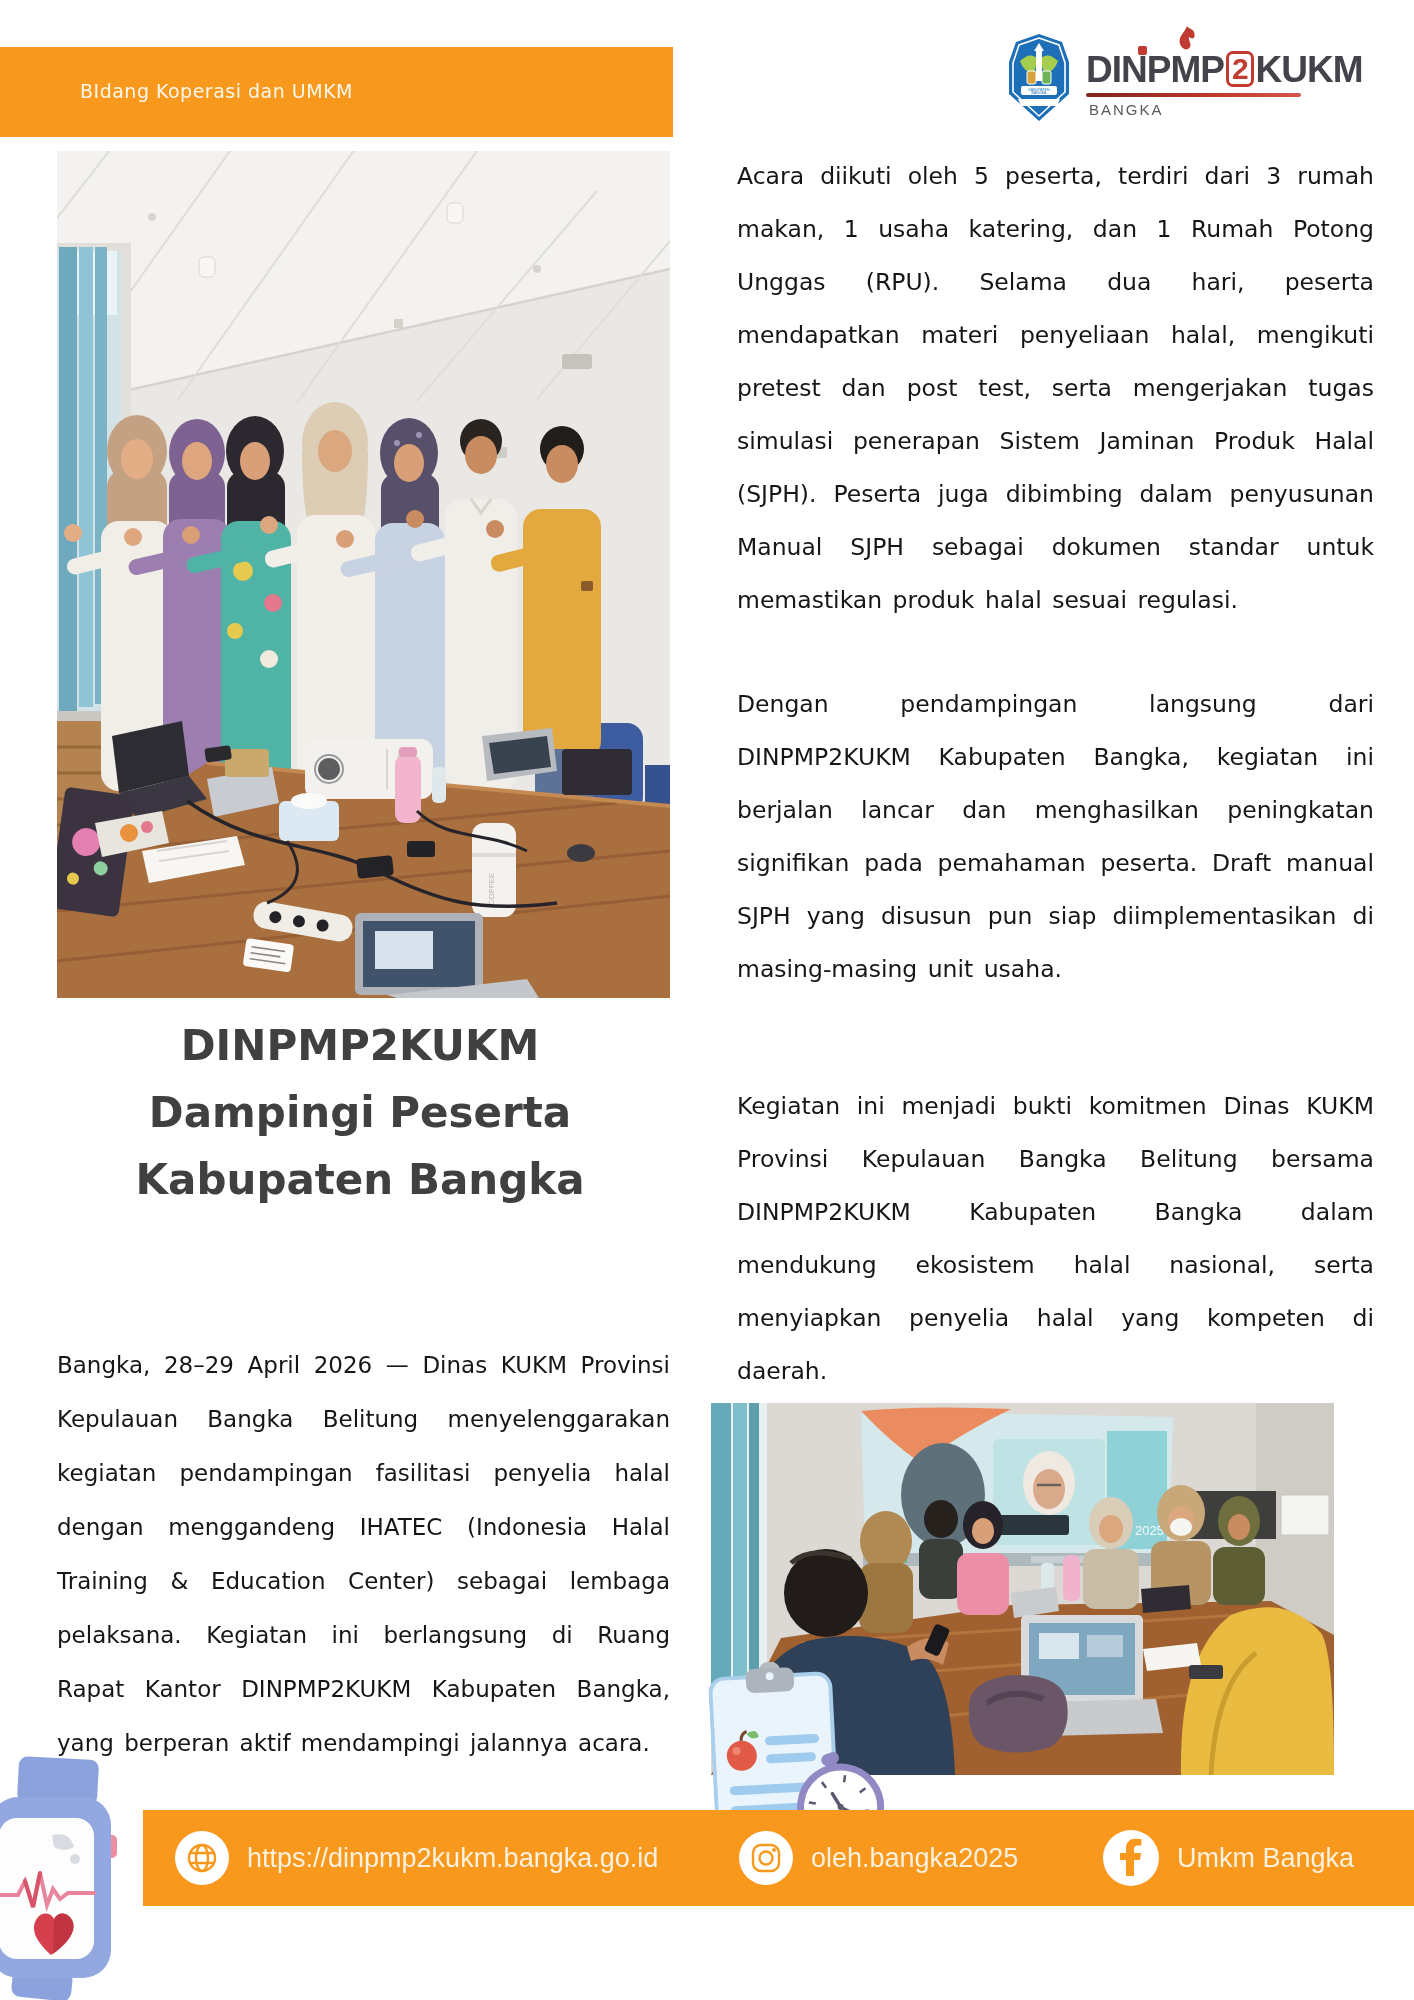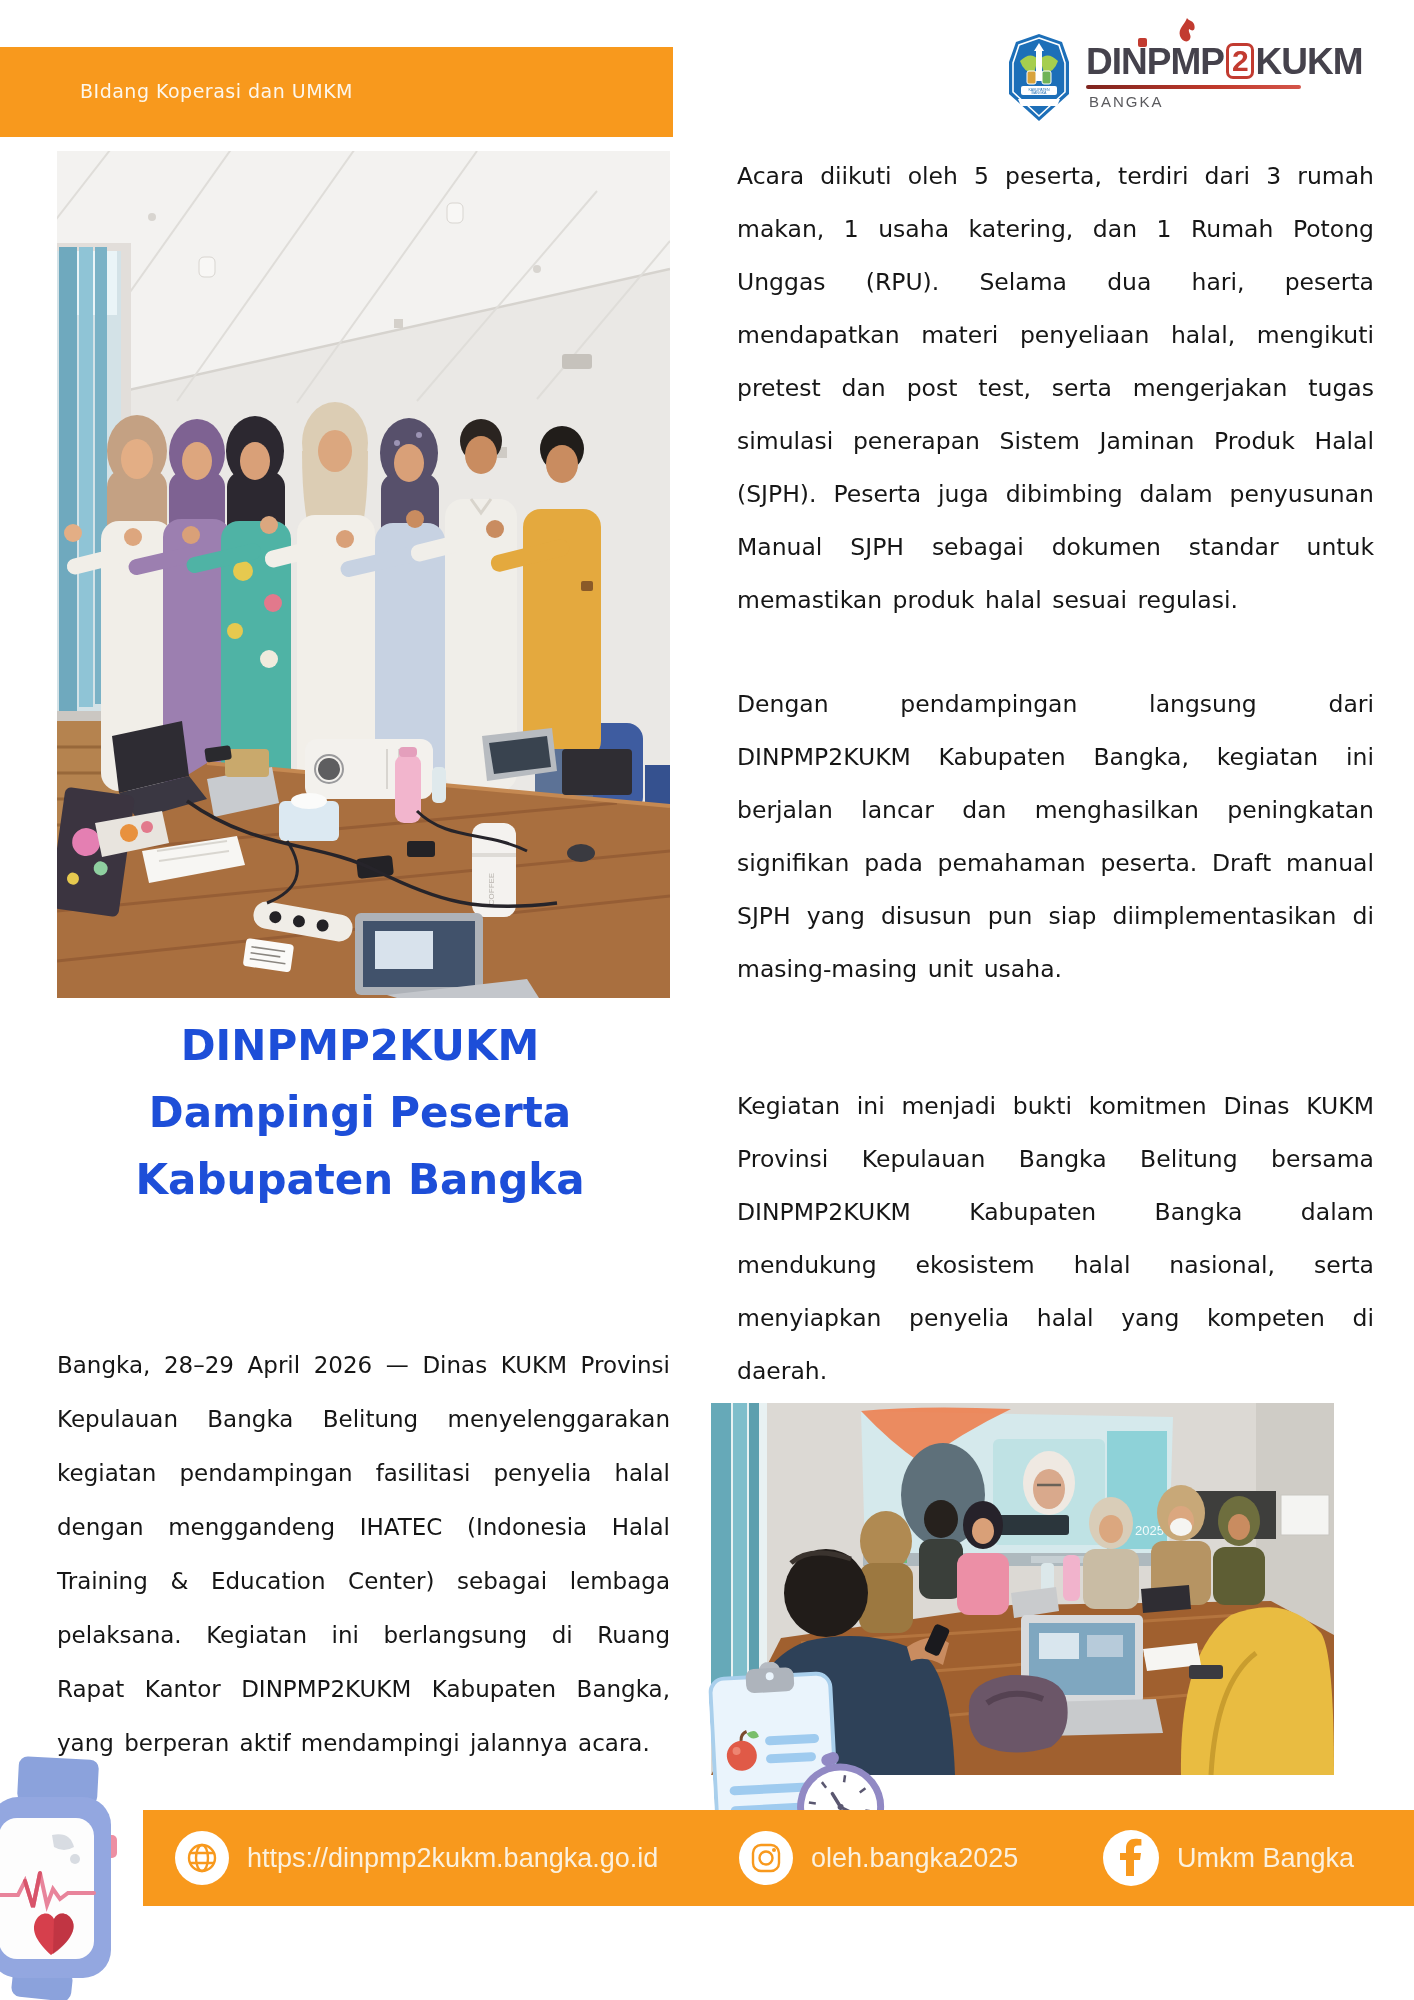--- a/index.html
+++ b/index.html
@@ -8,37 +8,37 @@
   .abs{position:absolute;}
 
   
   .header-bar{left:0;top:47px;width:673px;height:90px;background:#F8991D;}
   .header-label{left:80px;top:80px;font-size:19px;color:#FDF7EC;letter-spacing:.5px;}
 
   
   .crest{left:1008px;top:33px;width:62px;height:89px;}
   .wordmark{left:1086px;top:42px;width:215px;}
   .wm-row{position:relative;font-family:"Liberation Sans",sans-serif;font-weight:700;
-          font-size:37px;line-height:40px;color:#45424C;letter-spacing:-1px;white-space:nowrap;}
+          font-size:37px;line-height:40px;color:#45424C;letter-spacing:-1px;white-space:nowrap;margin-top:8px;}
   .wm-digit{display:inline-block;color:#C23B30;border:3px solid #C23B30;border-radius:7px;
             padding:0 3px;margin:0 2px;font-size:30px;line-height:30px;vertical-align:3px;}
   .wm-flame{position:absolute;left:88px;top:-24px;width:26px;height:30px;}
   .wm-dot{position:absolute;left:52px;top:-4px;width:9px;height:9px;background:#C23B30;border-radius:2px;}
   .wm-underline{height:4px;background:linear-gradient(90deg,#7E241E,#C0392B 60%,#D4554A);
                 border-radius:2px;margin-top:3px;}
   .wm-region{font-family:"Liberation Sans",sans-serif;font-size:15px;letter-spacing:2px;
              color:#5A5A5E;margin-top:4px;margin-left:3px;}
 
   
   .photo1{left:57px;top:151px;width:613px;height:847px;overflow:hidden;background:#E9E7E4;}
   .photo2{left:711px;top:1403px;width:623px;height:372px;overflow:hidden;background:#DCD9D4;text-align:right;}
   .photo1 svg,.photo2 svg{display:block;}
 
   
-  .title{left:30px;top:1012px;width:660px;text-align:center;color:#1d4ed8;
+  .title{left:30px;top:1012px;width:660px;text-align:center;color:#404040;
          font-size:42px;line-height:67px;font-weight:700;}
   .title span{display:block;}
   .lede{left:57px;top:1338px;width:613px;font-size:23px;line-height:54px;
         text-align:justify;word-spacing:3px;}
   .rc-p{left:737px;width:637px;font-size:23.5px;line-height:53px;text-align:justify;word-spacing:3px;}
   .rc-p1{top:150px;} .rc-p2{top:678px;} .rc-p3{top:1080px;}
 
   
   .footer-bar{left:143px;top:1810px;width:1271px;height:96px;background:#F8991D;text-align:center;}
   .f-item{position:absolute;top:0;height:100%;display:flex;align-items:center;gap:18px;

